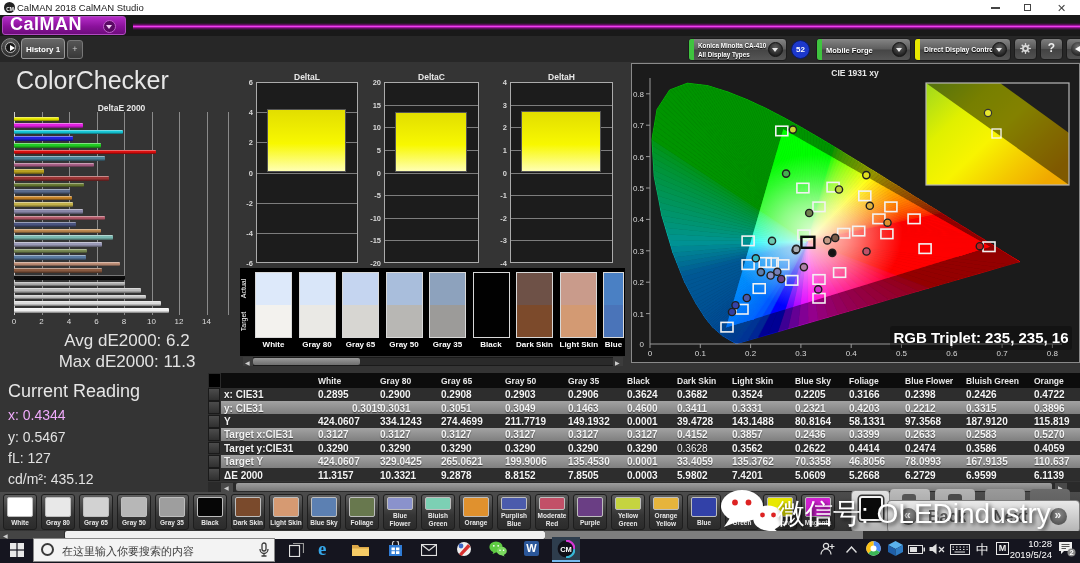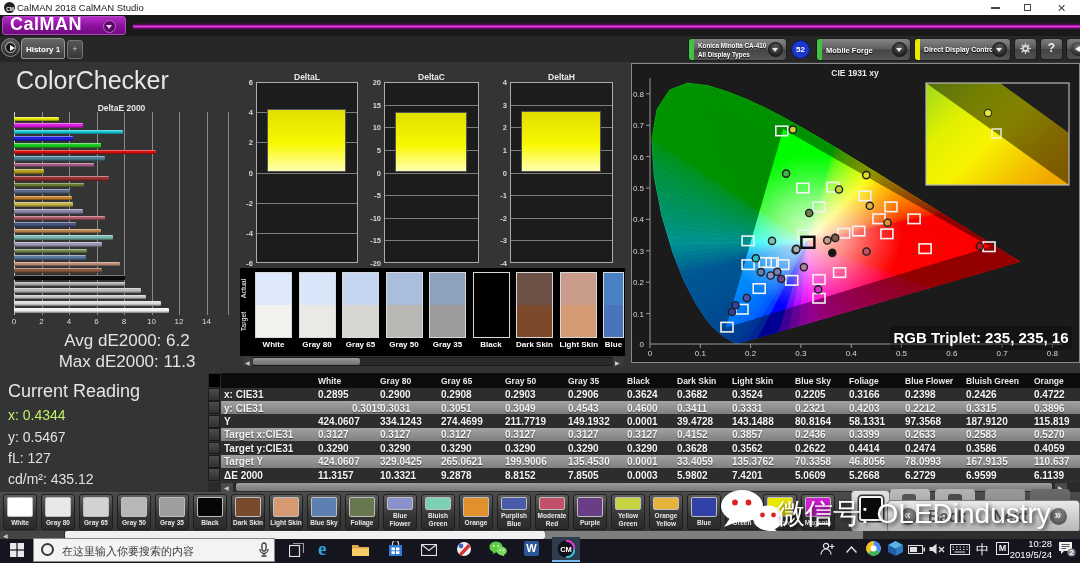--- a/index.html
+++ b/index.html
@@ -116,21 +116,21 @@
     <div class="abs" style="left:14px;top:268.3px;width:88.0px;height:4.7px;background:linear-gradient(to bottom,#d9cac1 0%,#8a5a40 28%,#8a5a40 55%,#452d20 100%);border-radius:1px;"></div>
     <div class="abs" style="left:14px;top:274.9px;width:110.7px;height:4.7px;background:linear-gradient(to bottom,#b1b1b1 0%,#0d0d0d 28%,#0d0d0d 55%,#060606 100%);border-radius:1px;"></div>
     <div class="abs" style="left:14px;top:281.5px;width:111.4px;height:4.7px;background:linear-gradient(to bottom,#e5e5e5 0%,#b0b0b0 28%,#b0b0b0 55%,#585858 100%);border-radius:1px;"></div>
     <div class="abs" style="left:14px;top:288.1px;width:126.5px;height:4.7px;background:linear-gradient(to bottom,#e9e9e9 0%,#bcbcbc 28%,#bcbcbc 55%,#5e5e5e 100%);border-radius:1px;"></div>
     <div class="abs" style="left:14px;top:294.7px;width:132.0px;height:4.7px;background:linear-gradient(to bottom,#ededed 0%,#c8c8c8 28%,#c8c8c8 55%,#646464 100%);border-radius:1px;"></div>
     <div class="abs" style="left:14px;top:301.3px;width:147.1px;height:4.7px;background:linear-gradient(to bottom,#f3f3f3 0%,#dcdcdc 28%,#dcdcdc 55%,#6e6e6e 100%);border-radius:1px;"></div>
     <div class="abs" style="left:14px;top:307.9px;width:155.4px;height:4.7px;background:linear-gradient(to bottom,#fafafa 0%,#f0f0f0 28%,#f0f0f0 55%,#787878 100%);border-radius:1px;"></div>
 <div class="abs" style="left:6px;top:331px;width:242px;text-align:center;font-size:17px;color:#e2e2e2;">Avg dE2000: 6.2</div>
 <div class="abs" style="left:6px;top:352px;width:242px;text-align:center;font-size:17px;color:#e2e2e2;">Max dE2000: 11.3</div>
 <div class="abs" style="left:8px;top:381px;font-size:18px;color:#e6e6e6;">Current Reading</div>
-<div class="abs" style="left:8px;top:407px;font-size:14px;color:#bef264;">x: 0.4344</div>
+<div class="abs" style="left:8px;top:407px;font-size:14px;color:#f0abfc;">x: 0.4344</div>
 <div class="abs" style="left:8px;top:429px;font-size:14px;color:#e2e2e2;">y: 0.5467</div>
 <div class="abs" style="left:8px;top:450px;font-size:14px;color:#e2e2e2;">fL: 127</div>
 <div class="abs" style="left:8px;top:471px;font-size:14px;color:#e2e2e2;">cd/m²: 435.12</div>
 
 <div class="abs" style="left:256.0px;top:72px;width:102px;text-align:center;font-size:8.5px;font-weight:bold;color:#e8e8e8;">DeltaL</div>
     <div class="abs" style="left:256.0px;top:82.0px;width:102px;height:181.0px;background:#1c1c1c;border:1px solid #ababab;box-sizing:border-box;"></div>
     <div class="abs" style="left:229.0px;top:78.0px;width:24px;text-align:right;font-size:7.5px;font-weight:bold;color:#d8d8d8;">6</div>
     <div class="abs" style="left:257.0px;top:112.2px;width:100.0px;height:1px;background:#7d7d7d;"></div>
     <div class="abs" style="left:229.0px;top:108.2px;width:24px;text-align:right;font-size:7.5px;font-weight:bold;color:#d8d8d8;">4</div>
     <div class="abs" style="left:257.0px;top:142.3px;width:100.0px;height:1px;background:#7d7d7d;"></div>
@@ -977,21 +977,21 @@
     <div class="abs" style="left:905px;top:389.2px;font-size:10px;font-weight:bold;color:#f4f4f4;white-space:nowrap;text-shadow:0 1px 1px rgba(0,0,0,.6);">0.2398</div>
     <div class="abs" style="left:966px;top:389.2px;font-size:10px;font-weight:bold;color:#f4f4f4;white-space:nowrap;text-shadow:0 1px 1px rgba(0,0,0,.6);">0.2426</div>
     <div class="abs" style="left:1034px;top:389.2px;font-size:10px;font-weight:bold;color:#f4f4f4;white-space:nowrap;text-shadow:0 1px 1px rgba(0,0,0,.6);">0.4722</div>
     <div class="abs" style="left:221px;top:401.4px;width:859px;height:12.8px;background:linear-gradient(to bottom,#a2a2a2,#7f7f7f);"></div>
     <div class="abs" style="left:208px;top:401.4px;width:12px;height:12.8px;background:linear-gradient(to bottom,#4c4c4c,#303030);border:1px solid #1a1a1a;box-sizing:border-box;"></div>
     <div class="abs" style="left:224px;top:402.6px;font-size:10px;font-weight:bold;color:#f2f2f2;white-space:nowrap;text-shadow:0 1px 1px rgba(0,0,0,.6);">y: CIE31</div>
     <div class="abs" style="left:318px;top:402.6px;font-size:10px;font-weight:bold;color:#f4f4f4;white-space:nowrap;text-shadow:0 1px 1px rgba(0,0,0,.6);margin-left:34px;">0.3019</div>
     <div class="abs" style="left:380px;top:402.6px;font-size:10px;font-weight:bold;color:#f4f4f4;white-space:nowrap;text-shadow:0 1px 1px rgba(0,0,0,.6);">0.3031</div>
     <div class="abs" style="left:441px;top:402.6px;font-size:10px;font-weight:bold;color:#f4f4f4;white-space:nowrap;text-shadow:0 1px 1px rgba(0,0,0,.6);">0.3051</div>
     <div class="abs" style="left:505px;top:402.6px;font-size:10px;font-weight:bold;color:#f4f4f4;white-space:nowrap;text-shadow:0 1px 1px rgba(0,0,0,.6);">0.3049</div>
-    <div class="abs" style="left:568px;top:402.6px;font-size:10px;font-weight:bold;color:#f4f4f4;white-space:nowrap;text-shadow:0 1px 1px rgba(0,0,0,.6);">0.4543</div>
+    <div class="abs" style="left:568px;top:402.6px;font-size:10px;font-weight:bold;color:#f4f4f4;white-space:nowrap;text-shadow:0 1px 1px rgba(0,0,0,.6);">0.1463</div>
     <div class="abs" style="left:627px;top:402.6px;font-size:10px;font-weight:bold;color:#f4f4f4;white-space:nowrap;text-shadow:0 1px 1px rgba(0,0,0,.6);">0.4600</div>
     <div class="abs" style="left:677px;top:402.6px;font-size:10px;font-weight:bold;color:#f4f4f4;white-space:nowrap;text-shadow:0 1px 1px rgba(0,0,0,.6);">0.3411</div>
     <div class="abs" style="left:732px;top:402.6px;font-size:10px;font-weight:bold;color:#f4f4f4;white-space:nowrap;text-shadow:0 1px 1px rgba(0,0,0,.6);">0.3331</div>
     <div class="abs" style="left:795px;top:402.6px;font-size:10px;font-weight:bold;color:#f4f4f4;white-space:nowrap;text-shadow:0 1px 1px rgba(0,0,0,.6);">0.2321</div>
     <div class="abs" style="left:849px;top:402.6px;font-size:10px;font-weight:bold;color:#f4f4f4;white-space:nowrap;text-shadow:0 1px 1px rgba(0,0,0,.6);">0.4203</div>
     <div class="abs" style="left:905px;top:402.6px;font-size:10px;font-weight:bold;color:#f4f4f4;white-space:nowrap;text-shadow:0 1px 1px rgba(0,0,0,.6);">0.2212</div>
     <div class="abs" style="left:966px;top:402.6px;font-size:10px;font-weight:bold;color:#f4f4f4;white-space:nowrap;text-shadow:0 1px 1px rgba(0,0,0,.6);">0.3315</div>
     <div class="abs" style="left:1034px;top:402.6px;font-size:10px;font-weight:bold;color:#f4f4f4;white-space:nowrap;text-shadow:0 1px 1px rgba(0,0,0,.6);">0.3896</div>
     <div class="abs" style="left:208px;top:414.8px;width:12px;height:12.8px;background:linear-gradient(to bottom,#4c4c4c,#303030);border:1px solid #1a1a1a;box-sizing:border-box;"></div>
     <div class="abs" style="left:224px;top:416.0px;font-size:10px;font-weight:bold;color:#f2f2f2;white-space:nowrap;text-shadow:0 1px 1px rgba(0,0,0,.6);">Y</div>
@@ -1025,21 +1025,21 @@
     <div class="abs" style="left:966px;top:429.4px;font-size:10px;font-weight:bold;color:#f4f4f4;white-space:nowrap;text-shadow:0 1px 1px rgba(0,0,0,.6);">0.2583</div>
     <div class="abs" style="left:1034px;top:429.4px;font-size:10px;font-weight:bold;color:#f4f4f4;white-space:nowrap;text-shadow:0 1px 1px rgba(0,0,0,.6);">0.5270</div>
     <div class="abs" style="left:208px;top:441.6px;width:12px;height:12.8px;background:linear-gradient(to bottom,#4c4c4c,#303030);border:1px solid #1a1a1a;box-sizing:border-box;"></div>
     <div class="abs" style="left:224px;top:442.8px;font-size:10px;font-weight:bold;color:#f2f2f2;white-space:nowrap;text-shadow:0 1px 1px rgba(0,0,0,.6);">Target y:CIE31</div>
     <div class="abs" style="left:318px;top:442.8px;font-size:10px;font-weight:bold;color:#f4f4f4;white-space:nowrap;text-shadow:0 1px 1px rgba(0,0,0,.6);">0.3290</div>
     <div class="abs" style="left:380px;top:442.8px;font-size:10px;font-weight:bold;color:#f4f4f4;white-space:nowrap;text-shadow:0 1px 1px rgba(0,0,0,.6);">0.3290</div>
     <div class="abs" style="left:441px;top:442.8px;font-size:10px;font-weight:bold;color:#f4f4f4;white-space:nowrap;text-shadow:0 1px 1px rgba(0,0,0,.6);">0.3290</div>
     <div class="abs" style="left:505px;top:442.8px;font-size:10px;font-weight:bold;color:#f4f4f4;white-space:nowrap;text-shadow:0 1px 1px rgba(0,0,0,.6);">0.3290</div>
     <div class="abs" style="left:568px;top:442.8px;font-size:10px;font-weight:bold;color:#f4f4f4;white-space:nowrap;text-shadow:0 1px 1px rgba(0,0,0,.6);">0.3290</div>
     <div class="abs" style="left:627px;top:442.8px;font-size:10px;font-weight:bold;color:#f4f4f4;white-space:nowrap;text-shadow:0 1px 1px rgba(0,0,0,.6);">0.3290</div>
-    <div class="abs" style="left:677px;top:442.8px;font-size:10px;font-weight:bold;color:#f4f4f4;white-space:nowrap;text-shadow:0 1px 1px rgba(0,0,0,.6);">0.3628</div>
+    <div class="abs" style="left:677px;top:442.8px;font-size:10px;font-weight:normal;color:#f4f4f4;white-space:nowrap;text-shadow:0 1px 1px rgba(0,0,0,.6);">0.3628</div>
     <div class="abs" style="left:732px;top:442.8px;font-size:10px;font-weight:bold;color:#f4f4f4;white-space:nowrap;text-shadow:0 1px 1px rgba(0,0,0,.6);">0.3562</div>
     <div class="abs" style="left:795px;top:442.8px;font-size:10px;font-weight:bold;color:#f4f4f4;white-space:nowrap;text-shadow:0 1px 1px rgba(0,0,0,.6);">0.2622</div>
     <div class="abs" style="left:849px;top:442.8px;font-size:10px;font-weight:bold;color:#f4f4f4;white-space:nowrap;text-shadow:0 1px 1px rgba(0,0,0,.6);">0.4414</div>
     <div class="abs" style="left:905px;top:442.8px;font-size:10px;font-weight:bold;color:#f4f4f4;white-space:nowrap;text-shadow:0 1px 1px rgba(0,0,0,.6);">0.2474</div>
     <div class="abs" style="left:966px;top:442.8px;font-size:10px;font-weight:bold;color:#f4f4f4;white-space:nowrap;text-shadow:0 1px 1px rgba(0,0,0,.6);">0.3586</div>
     <div class="abs" style="left:1034px;top:442.8px;font-size:10px;font-weight:bold;color:#f4f4f4;white-space:nowrap;text-shadow:0 1px 1px rgba(0,0,0,.6);">0.4059</div>
     <div class="abs" style="left:221px;top:455.0px;width:859px;height:12.8px;background:linear-gradient(to bottom,#a2a2a2,#7f7f7f);"></div>
     <div class="abs" style="left:208px;top:455.0px;width:12px;height:12.8px;background:linear-gradient(to bottom,#4c4c4c,#303030);border:1px solid #1a1a1a;box-sizing:border-box;"></div>
     <div class="abs" style="left:224px;top:456.2px;font-size:10px;font-weight:bold;color:#f2f2f2;white-space:nowrap;text-shadow:0 1px 1px rgba(0,0,0,.6);">Target Y</div>
     <div class="abs" style="left:318px;top:456.2px;font-size:10px;font-weight:bold;color:#f4f4f4;white-space:nowrap;text-shadow:0 1px 1px rgba(0,0,0,.6);">424.0607</div>

